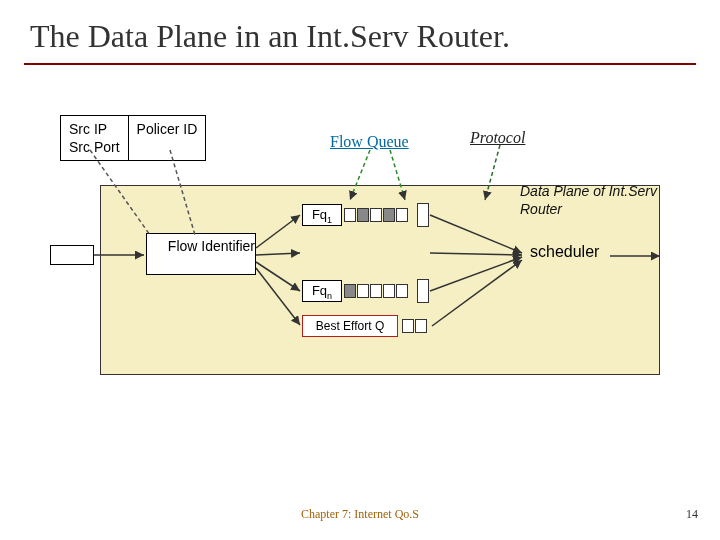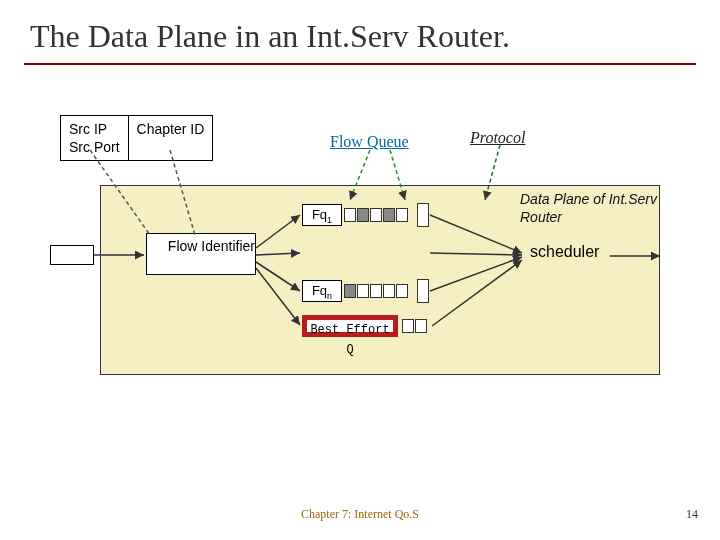--- a/index.html
+++ b/index.html
@@ -65,21 +65,21 @@
     position: absolute;
     top: 100px;
     left: 100px;
     width: 560px;
     height: 190px;
     background: #f5efc3;
     border: 1px solid #333;
   }
   .data-plane-label {
     position: absolute;
-    top: 106px;
+    top: 98px;
     left: 520px;
     width: 150px;
     font-family: Arial, sans-serif;
     font-style: italic;
     font-size: 14px;
     color: #111;
     line-height: 1.25;
   }
   .flow-id-box {
     position: absolute;
@@ -149,25 +149,25 @@
     position: absolute;
     top: 230px;
     left: 302px;
     display: flex;
     align-items: center;
   }
   .best-effort-label {
     width: 96px;
     height: 22px;
     background: #fff;
-    border: 5px solid #b91c1c;
+    border: 1px solid #b91c1c;
     font-size: 12px;
     text-align: center;
     line-height: 20px;
-    font-family: Liberation Mono, monospace;
+    font-family: Liberation Sans, sans-serif;
   }
   .scheduler-label {
     position: absolute;
     top: 158px;
     left: 530px;
     font-family: Arial, sans-serif;
     font-size: 16px;
   }
   .footer-chapter {
     position: absolute;
@@ -202,21 +202,21 @@
 <div class="title-underline"></div>
 
 <div class="diagram">
 
   <div class="header-row">
     <div class="header-cell">
       <span>Src IP</span><br>
       <span>Src Port</span>
     </div>
     <div class="header-cell">
-      <span>Chapter ID</span>
+      <span>Policer ID</span>
     </div>
   </div>
 
   <div class="flow-queue-label">Flow Queue</div>
   <div class="policer-label">Protocol</div>
 
   <div class="data-plane-box"></div>
   <div class="data-plane-label">Data Plane of Int.Serv Router</div>
 
   <div class="input-arrow-box"></div>

